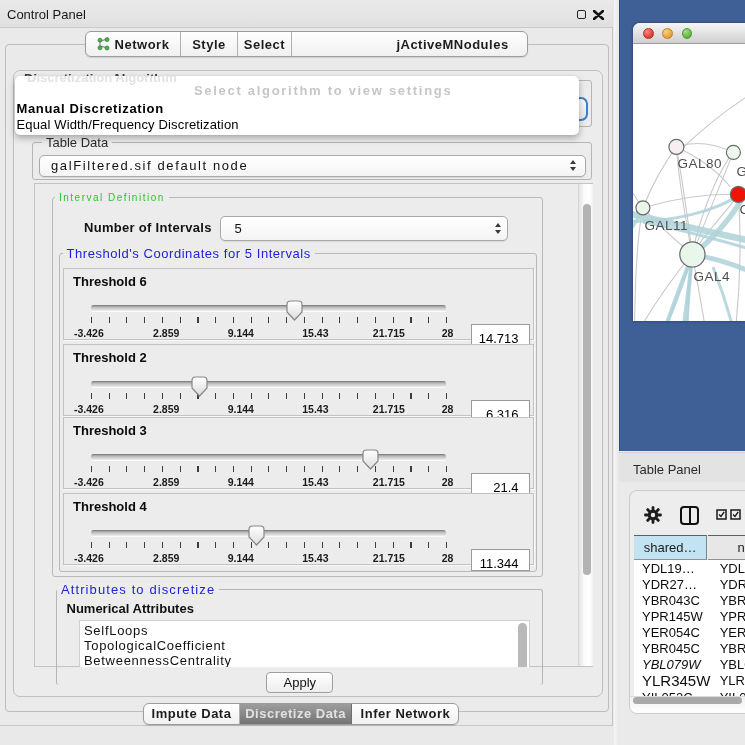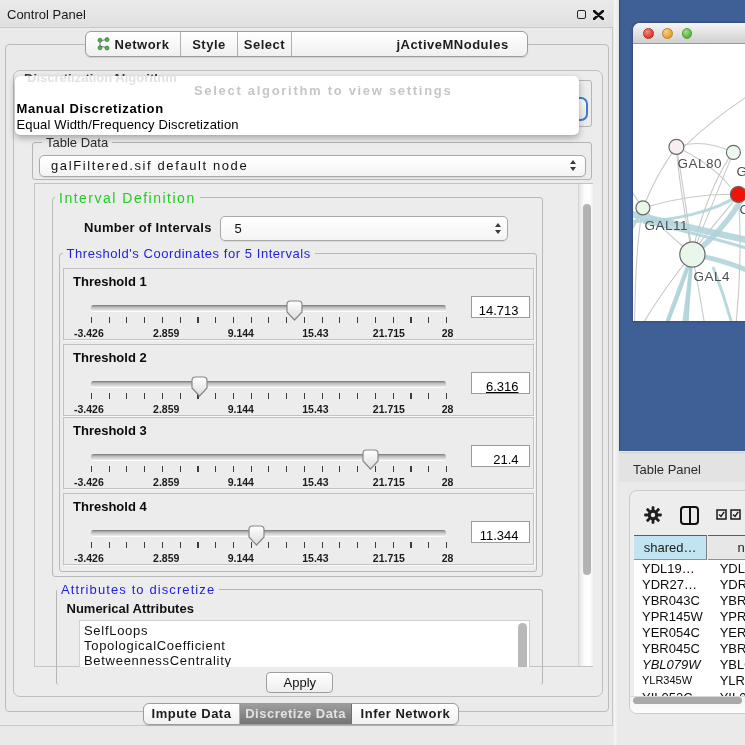--- a/index.html
+++ b/index.html
@@ -9,21 +9,21 @@
 .seg .sg{display:flex;align-items:center;justify-content:center;font-size:13px;font-weight:bold;letter-spacing:0.5px;color:#1d1d1d;border-right:1px solid #b0b0b0;}
 .seg .sg:last-child{border-right:none;}
 .seg .sel{background:linear-gradient(#9d9d9d,#747474);color:#e2e2e2;border-right:1px solid #6e6e6e;}
 .tbox{position:absolute;border:1px solid #b5b5b5;border-radius:3px;}
 .tbox>.tl{position:absolute;top:-8px;left:8px;background:#ececec;padding:0 4px;font-size:13px;line-height:16px;}
 .combo{position:absolute;background:linear-gradient(#ffffff,#f4f4f4);border:1px solid #a9a9a9;border-radius:5px;box-shadow:0 1px 1px rgba(0,0,0,0.08);font-size:13px;color:#111;}
 .combo .ar{position:absolute;right:7px;top:50%;width:6px;height:11px;margin-top:-5.5px;}
 .combo .ar:before{content:"";position:absolute;left:0;top:0;border:3px solid transparent;border-bottom:4px solid #3a3a3a;border-top:none;}
 .combo .ar:after{content:"";position:absolute;left:0;bottom:0;border:3px solid transparent;border-top:4px solid #3a3a3a;border-bottom:none;}
 .bold{font-weight:bold;}
-.vfield{position:absolute;width:59px;height:22px;background:#fff;border:1px solid #9b9b9b;font-size:13px;color:#000;text-align:right;padding:0 10px 8px 0;line-height:28px;}
+.vfield{position:absolute;width:59px;height:22px;background:#fff;border:1px solid #9b9b9b;font-size:13px;color:#000;text-align:right;padding:0 10px 8px 0;line-height:28px;margin-top:28px;}
 .ticklb{position:absolute;transform:translateX(-50%);font-size:10.5px;font-weight:bold;color:#1a1a1a;white-space:nowrap;}
 .thp{position:absolute;left:63px;width:470.5px;height:72px;border:1px solid #c2c2c2;background:#ececec;box-shadow:1px 1px 0 rgba(255,255,255,0.7);}
 .track{position:absolute;left:26.7px;top:36.5px;width:355px;height:5.5px;border-radius:2.5px;background:linear-gradient(#757575,#b9b9b9 35%,#e2e2e2 85%,#eeeeee);box-shadow:0 1px 0 rgba(255,255,255,0.85);}
 .ticks{position:absolute;left:26.7px;top:48.5px;width:356px;height:6px;background:repeating-linear-gradient(90deg,#3c3c3c 0 1px,transparent 1px 17.75px);}
 .ticks:after{content:"";position:absolute;right:0;top:0;width:1px;height:6px;background:#3c3c3c;}
 </style></head><body>
 
 <div class="abs" style="left:0;top:0;width:613px;height:726px;background:#eaeaea;border-right:1px solid #c6c6c6;border-bottom:1px solid #c9c9c9;">
 <div class="abs" style="left:0;top:0;width:613px;height:28px;background:linear-gradient(#eaeaea,#e0e0e0);border-bottom:1px solid #c9c9c9;">
       <div class="abs" style="left:7px;top:7px;font-size:13px;color:#191919;">Control Panel</div>
@@ -52,37 +52,37 @@
     </div>
 <div class="abs" style="left:40px;top:97px;width:548px;height:24px;border:2.6px solid #3e7dc8;border-radius:7px;background:linear-gradient(#fafafa,#e8e8e8);"></div>
 <div class="tbox" style="left:32px;top:142px;width:560px;height:38px;">
       <span class="tl" style="color:#2b2b2b;left:9px;">Table Data</span>
     </div>
 <div class="combo" style="left:39px;top:154.5px;width:547px;height:22px;line-height:20px;padding-left:11px;letter-spacing:1.6px;">galFiltered.sif default node<span class="ar" style="right:9px;"></span></div>
 <div class="abs" style="left:33.5px;top:182.5px;width:559.5px;height:484.5px;border:1px solid #c3c3c3;background:#ececec;"></div>
 <div class="abs" style="left:577.5px;top:183.5px;width:15px;height:482.5px;background:linear-gradient(90deg,#e3e3e3,#fafafa 35%,#ffffff 75%,#f0f0f0);border-left:1px solid #d6d6d6;"></div>
 <div class="abs" style="left:582.5px;top:204px;width:8px;height:371px;background:#b3b3b3;border-radius:4px;"></div>
 <div class="tbox" style="left:52px;top:197px;width:490.5px;height:380px;border-color:#b9b9b9;">
-      <span class="tl" style="color:#22cc22;left:2px;font-size:14px;letter-spacing:1.5px;">Interval Definition</span>
+      <span class="tl" style="color:#22cc22;left:2px;font-size:10px;letter-spacing:1.5px;">Interval Definition</span>
     </div>
 <div class="abs bold" style="left:84px;top:219.5px;font-size:13px;letter-spacing:0.3px;color:#111;">Number of Intervals</div>
 <div class="combo" style="left:219.5px;top:216px;width:288px;height:25px;line-height:23px;padding-left:14px;">5<span class="ar" style="right:6px;"></span></div>
 <div class="tbox" style="left:58.5px;top:253px;width:478px;height:319px;border-color:#b9b9b9;">
       <span class="tl" style="color:#2222dd;left:3px;letter-spacing:0.55px;">Threshold's Coordinates for 5 Intervals</span>
     </div>
 <svg width="0" height="0" style="position:absolute">
       <defs>
         <linearGradient id="tg" x1="0" y1="0" x2="0" y2="1">
           <stop offset="0" stop-color="#ffffff"></stop>
           <stop offset="1" stop-color="#dcdcdc"></stop>
         </linearGradient>
       </defs>
     </svg>
 <div class="thp" style="top:267.5px;">
-<div class="abs bold" style="left:9px;top:5.5px;font-size:13px;color:#0a0a0a;">Threshold 1</div>
+<div class="abs bold" style="left:9px;top:5.5px;font-size:13px;color:#0a0a0a;">Threshold 6</div>
 <div class="track"></div>
 <div class="ticks"></div>
 <div class="ticklb" style="left:24.9px;top:58px;">-3.426</div>
 <div class="ticklb" style="left:102.2px;top:58px;">2.859</div>
 <div class="ticklb" style="left:176.8px;top:58px;">9.144</div>
 <div class="ticklb" style="left:251.4px;top:58px;">15.43</div>
 <div class="ticklb" style="left:324.9px;top:58px;">21.715</div>
 <div class="ticklb" style="left:383.6px;top:58px;">28</div>
 </div>
 <svg class="abs" style="left:286.1px;top:299.5px;" width="17" height="21" viewBox="0 0 17 21">
@@ -262,20 +262,20 @@
 <div class="abs" style="left:8.1px;top:33.6px;font-size:13px;color:#0d0d0d;line-height:15px;">YBR043C</div>
 <div class="abs" style="left:85.8px;top:33.6px;font-size:13px;color:#0d0d0d;line-height:15px;">YBR0</div>
 <div class="abs" style="left:8.1px;top:49.7px;font-size:13px;color:#0d0d0d;line-height:15px;">YPR145W</div>
 <div class="abs" style="left:85.8px;top:49.7px;font-size:13px;color:#0d0d0d;line-height:15px;">YPR1</div>
 <div class="abs" style="left:8.1px;top:65.7px;font-size:13px;color:#0d0d0d;line-height:15px;">YER054C</div>
 <div class="abs" style="left:85.8px;top:65.7px;font-size:13px;color:#0d0d0d;line-height:15px;">YER0</div>
 <div class="abs" style="left:8.1px;top:81.8px;font-size:13px;color:#0d0d0d;line-height:15px;">YBR045C</div>
 <div class="abs" style="left:85.8px;top:81.8px;font-size:13px;color:#0d0d0d;line-height:15px;">YBR0</div>
 <div class="abs" style="left:8.1px;top:97.8px;font-size:13px;color:#0d0d0d;line-height:15px;font-style:italic;">YBL079W</div>
 <div class="abs" style="left:85.8px;top:97.8px;font-size:13px;color:#0d0d0d;line-height:15px;">YBL0</div>
-<div class="abs" style="left:8.1px;top:113.8px;font-size:11px;color:#0d0d0d;line-height:15px;">YLR345W</div>
+<div class="abs" style="left:8.1px;top:113.8px;font-size:15px;color:#0d0d0d;line-height:15px;">YLR345W</div>
 <div class="abs" style="left:85.8px;top:113.8px;font-size:13px;color:#0d0d0d;line-height:15px;">YLR3</div>
 <div class="abs" style="left:8.1px;top:129.9px;font-size:13px;color:#0d0d0d;line-height:15px;">YIL052C</div>
 <div class="abs" style="left:85.8px;top:129.9px;font-size:13px;color:#0d0d0d;line-height:15px;">YIL0</div>
 </div>
 <div class="abs" style="left:0px;top:205.9px;width:130px;height:18.6px;background:linear-gradient(#f2f2f2,#ffffff);border-top:1px solid #dadada;"></div>
 <div class="abs" style="left:3.4px;top:206.5px;width:108.5px;height:7px;background:#a9a9a9;border-radius:3.5px;"></div>
 </div>
 </div>
 </body></html>

